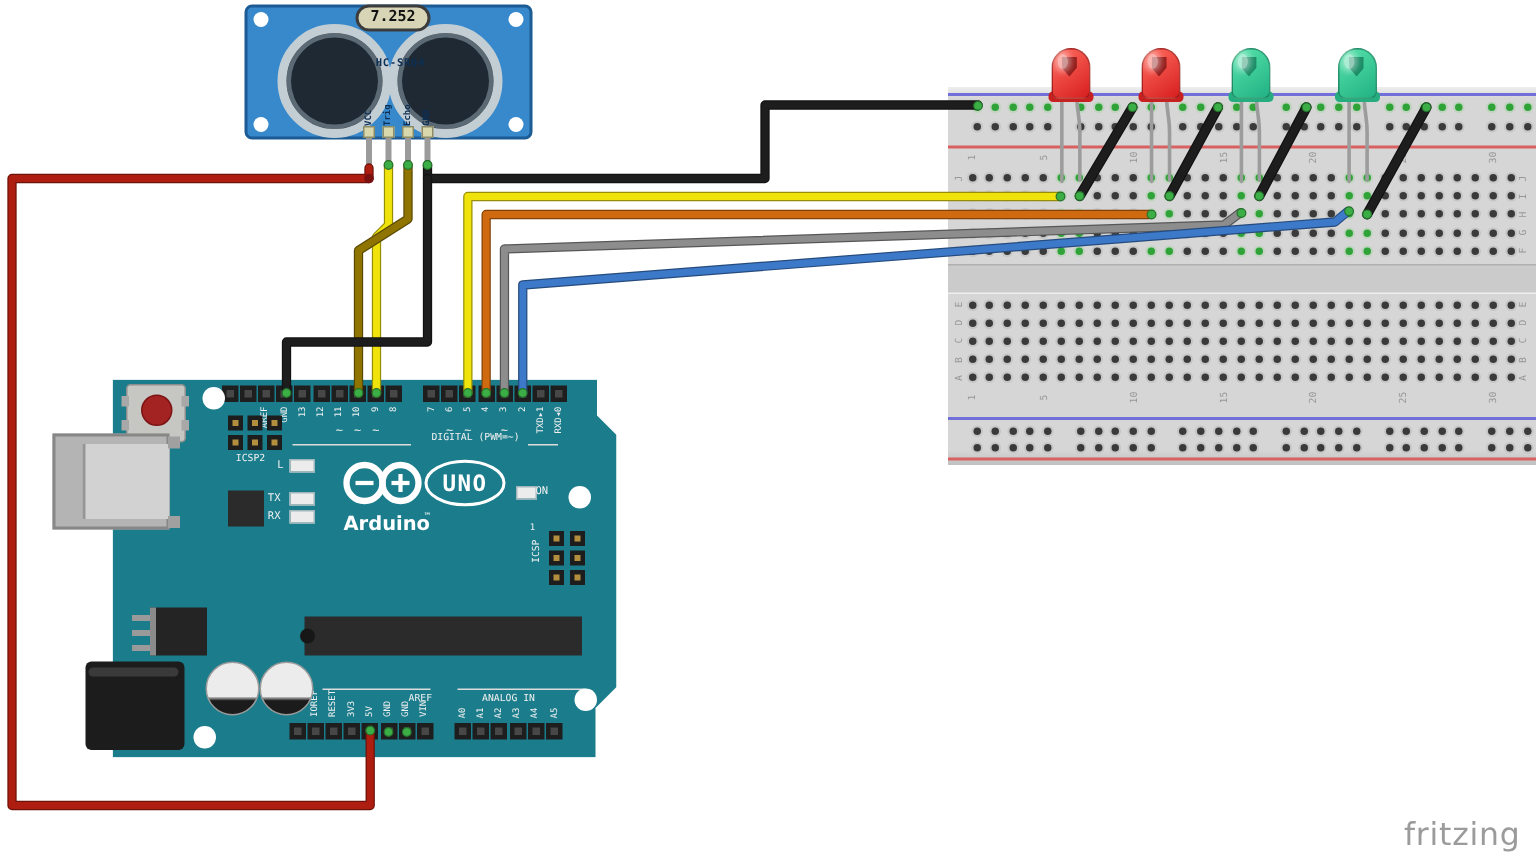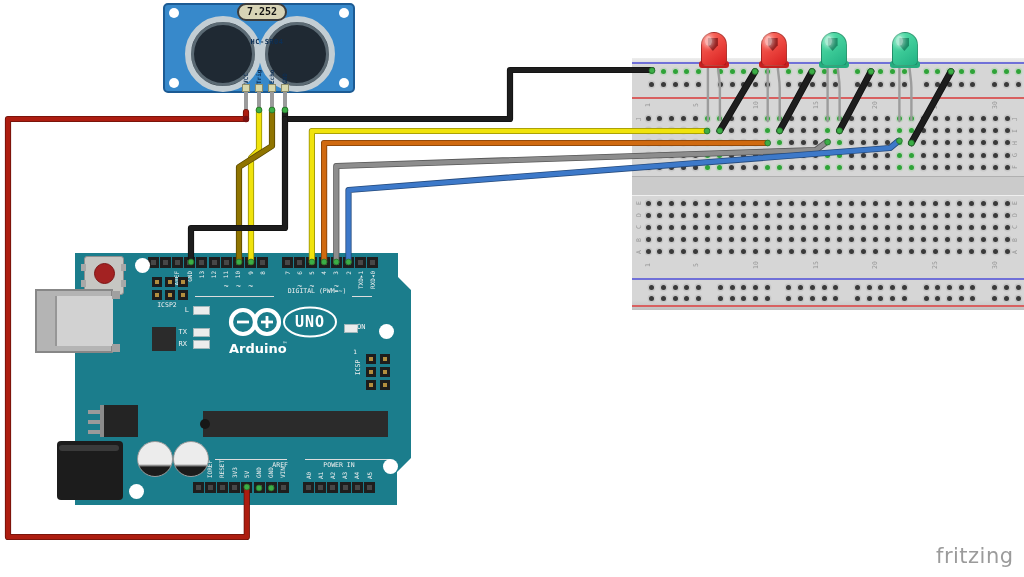--- a/index.html
+++ b/index.html
@@ -657,21 +657,21 @@
       <div class="pinlbl" style="left: 275.7px; top: 212px; width: 20px; text-align: left;">A1</div>
       <div class="pinlbl" style="left: 287.9px; top: 212px; width: 20px; text-align: left;">A2</div>
       <div class="pinlbl" style="left: 300.1px; top: 212px; width: 20px; text-align: left;">A3</div>
       <div class="pinlbl" style="left: 312.3px; top: 212px; width: 20px; text-align: left;">A4</div>
       <div class="pinlbl" style="left: 324.5px; top: 212px; width: 20px; text-align: left;">A5</div>
       <div class="boardcap" style="left: 242px; top: 35px; width: 80px; text-align: center; font-size: 6.5px;">DIGITAL (PWM=~)</div>
       <div class="wline" style="left: 160px; top: 43px; width: 79px;"></div>
       <div class="wline" style="left: 317px; top: 43px; width: 20px;"></div>
       <div class="boardcap" style="left: 208px; top: 209px; width: 45px; text-align: right; font-size: 6.5px;">AREF</div>
       <div class="wline" style="left: 180px; top: 206px; width: 72px;"></div>
-      <div class="boardcap" style="left: 270px; top: 209px; width: 68px; text-align: center; font-size: 6.5px;">POWER IN</div>
+      <div class="boardcap" style="left: 270px; top: 209px; width: 68px; text-align: center; font-size: 6.5px;">ANALOG IN</div>
       <div class="wline" style="left: 270px; top: 206px; width: 85px;"></div>
       <div class="abs" style="left: 49px; top: 3px; width: 38px; height: 37px; background: rgb(198, 198, 194); border: 1px solid rgb(142, 142, 142); border-radius: 3px;"></div>
       <div class="abs" style="left: 46px; top: 11px; width: 5px; height: 7px; background: rgb(168, 168, 168);"></div>
       <div class="abs" style="left: 86px; top: 11px; width: 5px; height: 7px; background: rgb(168, 168, 168);"></div>
       <div class="abs" style="left: 46px; top: 27px; width: 5px; height: 7px; background: rgb(168, 168, 168);"></div>
       <div class="abs" style="left: 86px; top: 27px; width: 5px; height: 7px; background: rgb(168, 168, 168);"></div>
       <div class="abs" style="left: 59px; top: 10px; width: 19px; height: 19px; border-radius: 50%; background: rgb(163, 34, 34); border: 1px solid rgb(124, 20, 20);"></div>
       <div class="boardcap" style="left: 49px; top: 40px; width: 38px; text-align: center; font-size: 6.5px;">RESET</div>
       <div class="mhole" style="left: 99.5px; top: 4.5px;"></div>
       <div class="mhole" style="left: 343.5px; top: 70.5px;"></div>

